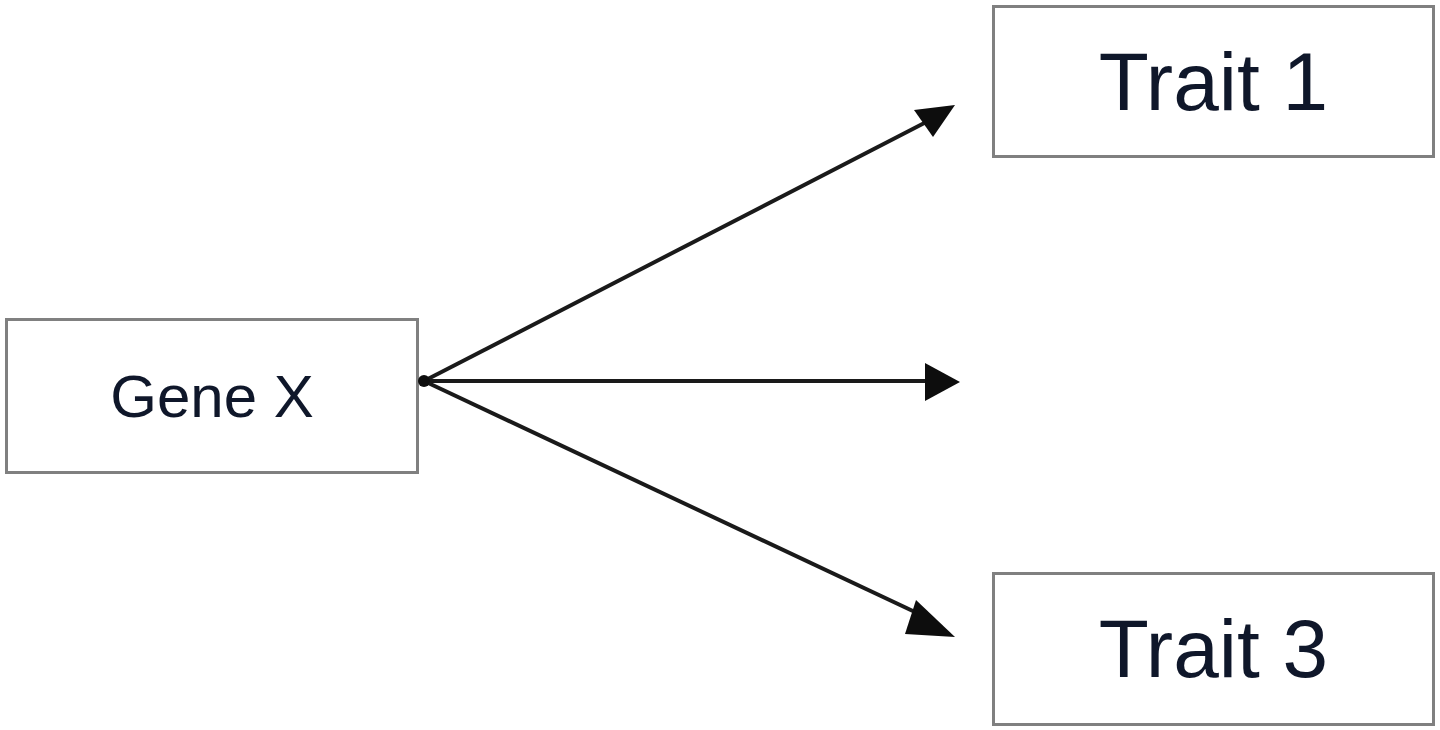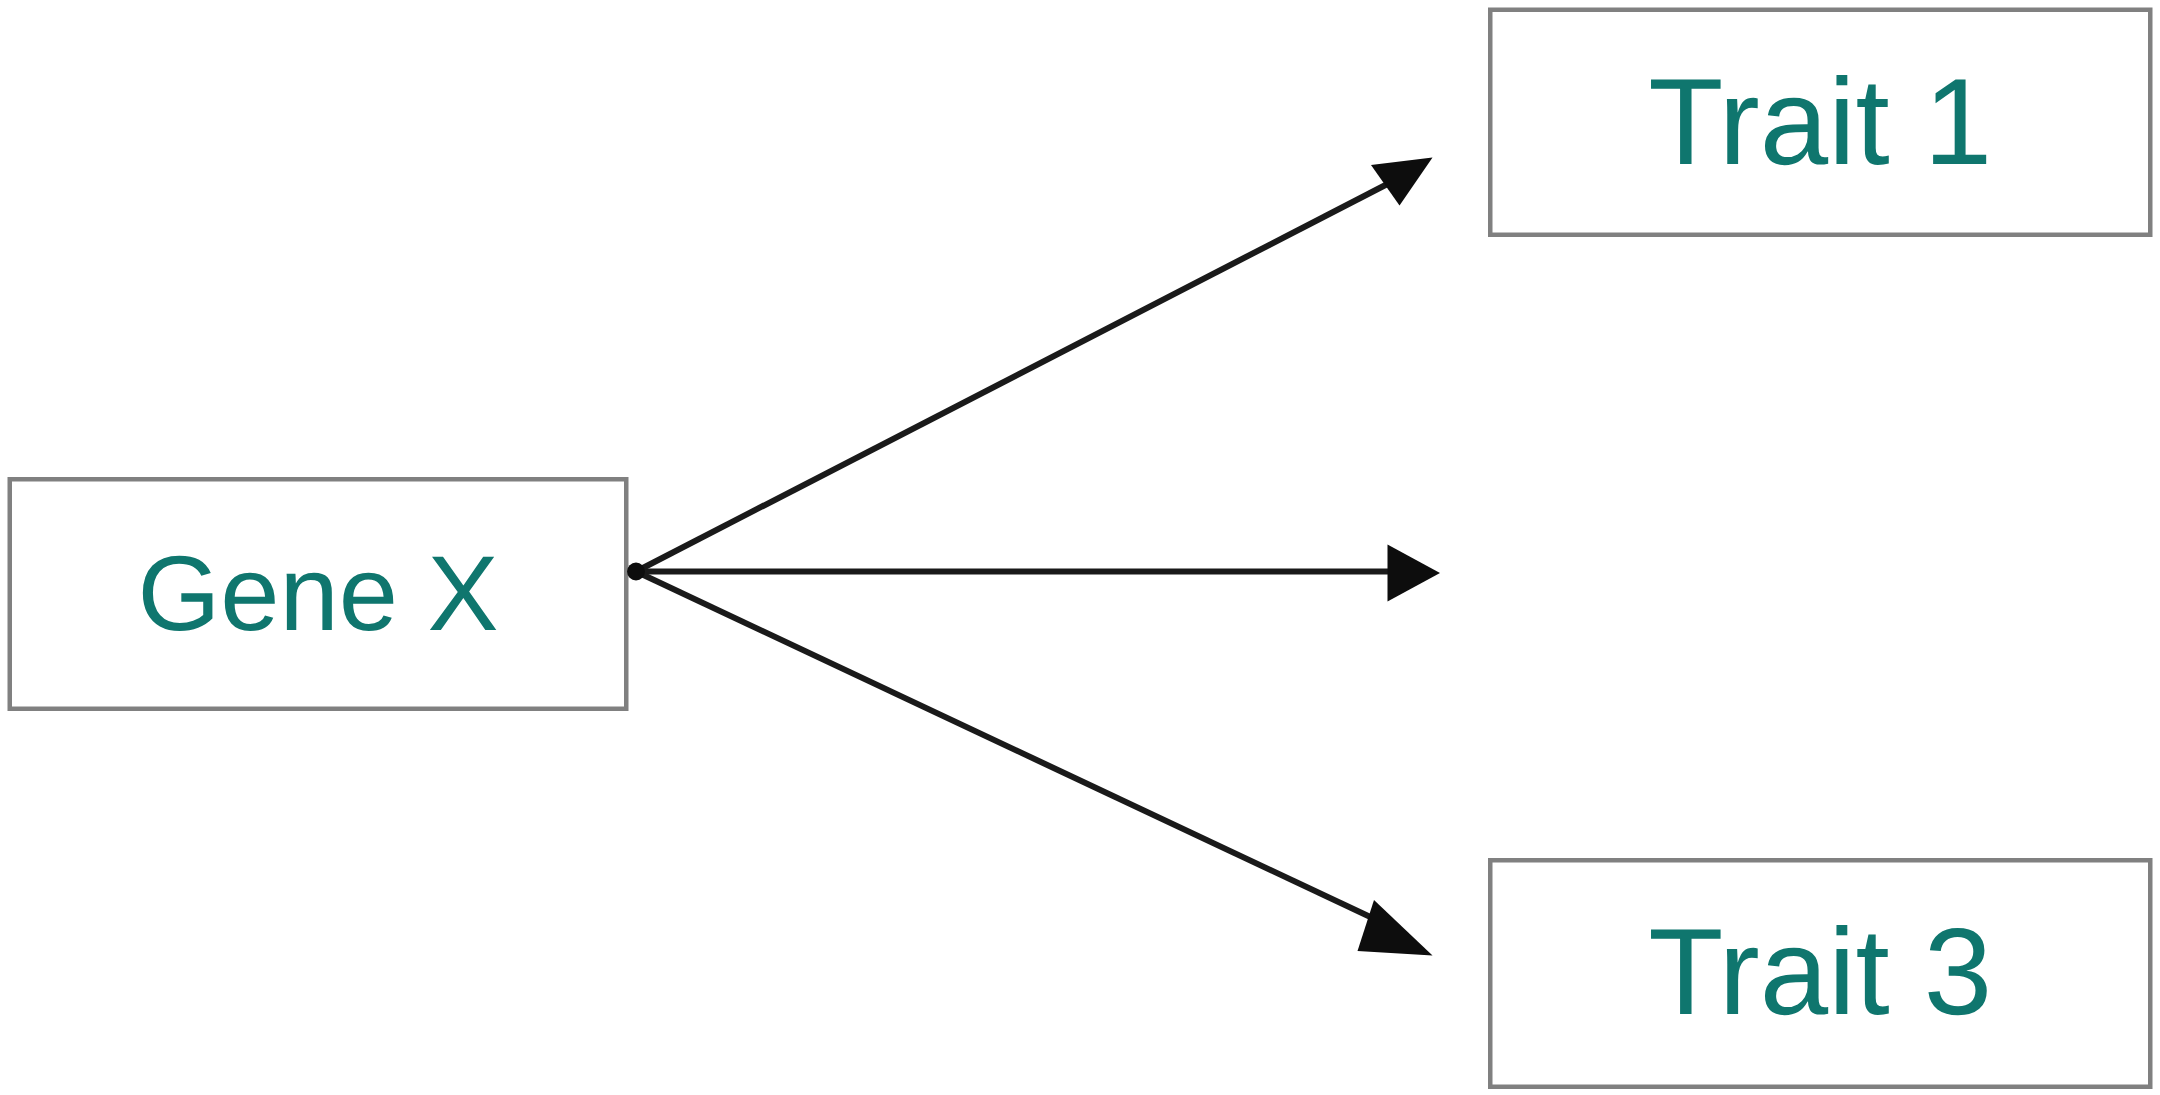--- a/index.html
+++ b/index.html
@@ -20,33 +20,33 @@
   .node {
     position: absolute;
     box-sizing: border-box;
     background: #ffffff;
     border: 3px solid #808080;
     display: flex;
     align-items: center;
     justify-content: center;
   }
   .node-label {
-    color: #0f766e;
+    color: #0f172a;
     font-family: "Liberation Sans", sans-serif;
     font-weight: 400;
     white-space: nowrap;
     letter-spacing: 0px;
   }
   #node-gene {
     left: 5px;
     top: 318px;
     width: 414px;
     height: 156px;
   }
-  #node-gene .node-label { font-size: 71px; }
+  #node-gene .node-label { font-size: 60px; }
 
   #node-trait-1 {
     left: 992px;
     top: 5px;
     width: 443px;
     height: 153px;
   }
   #node-trait-2 {
     left: 992px;
     top: 285px;

